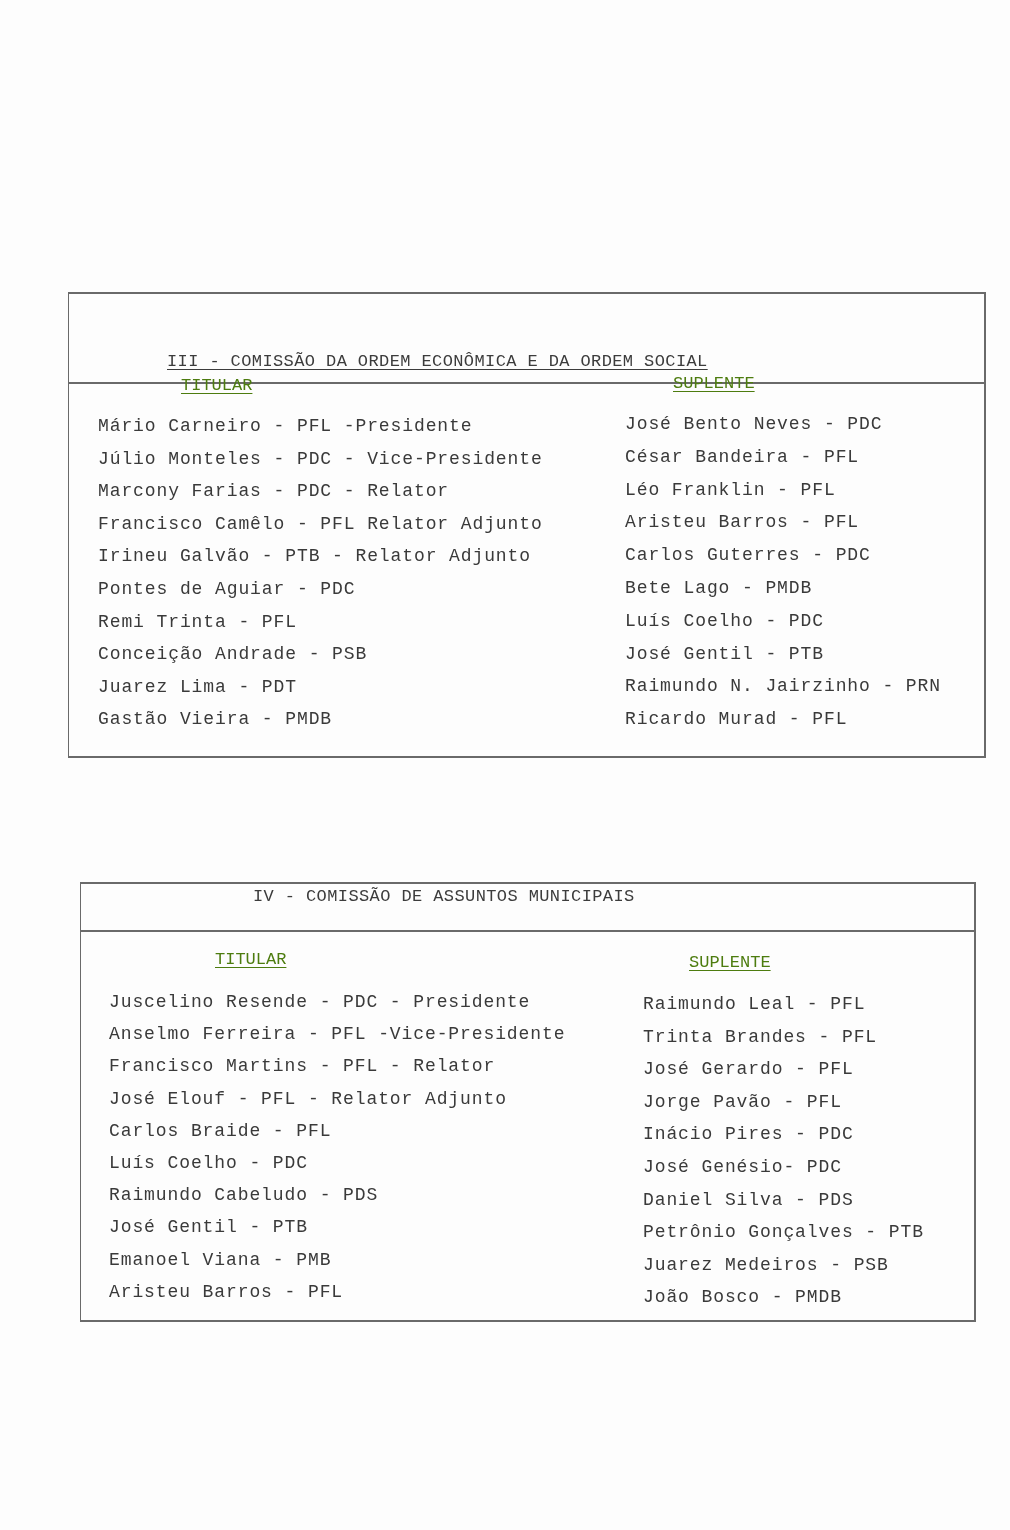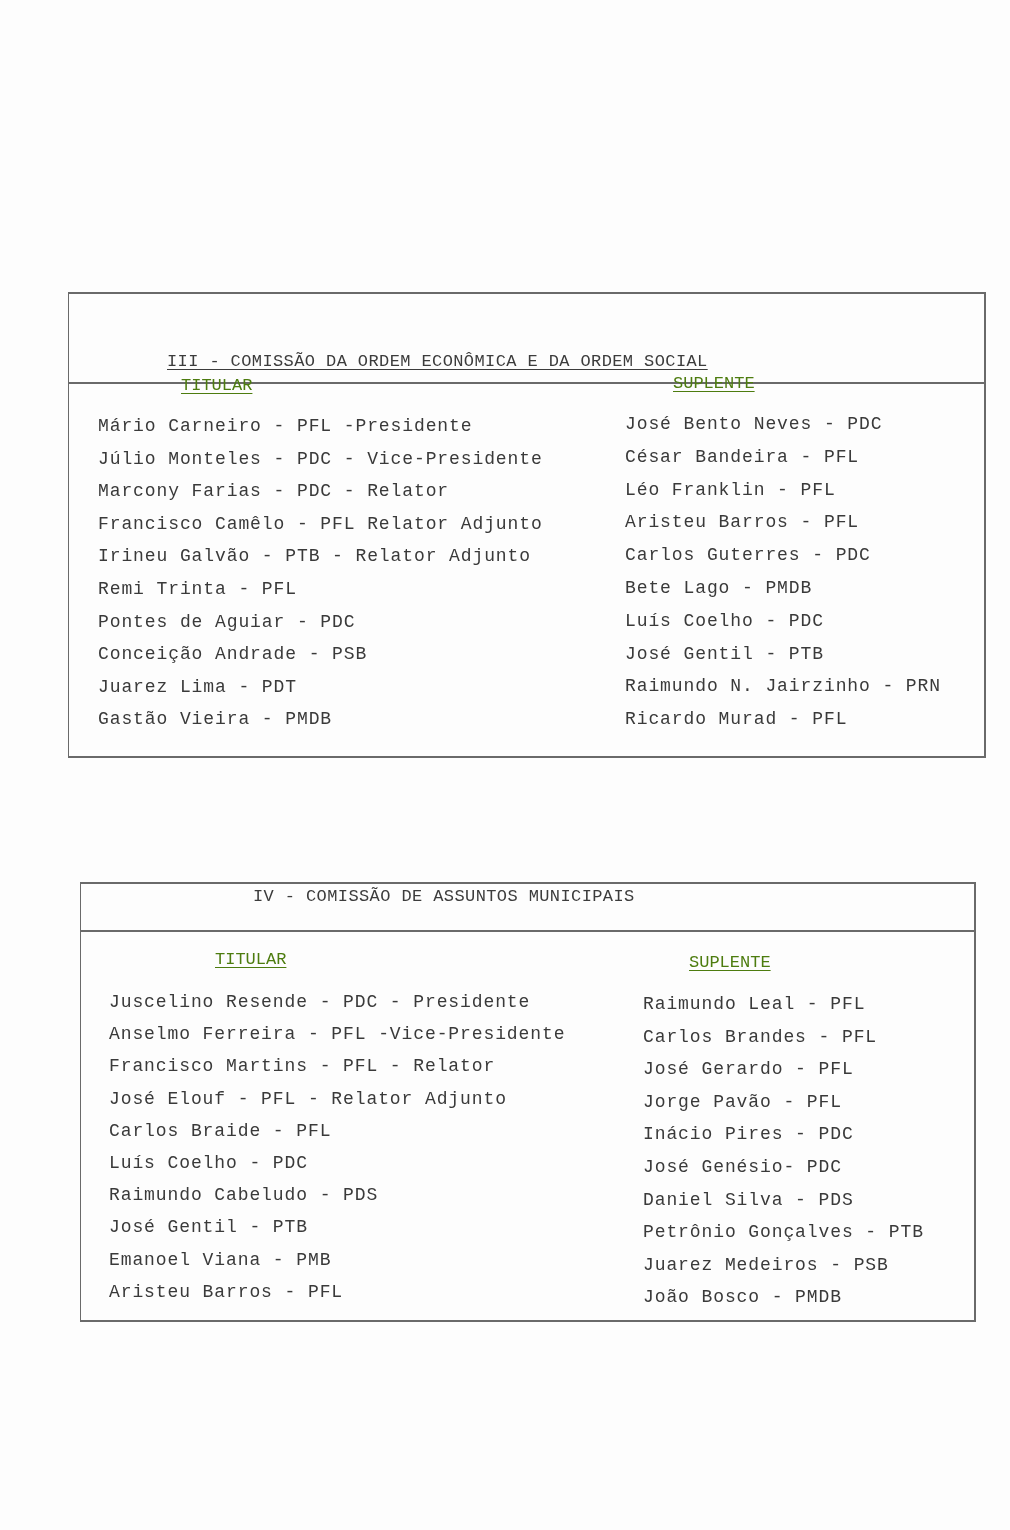--- a/index.html
+++ b/index.html
@@ -36,22 +36,22 @@
   </div>
   <span class="col-head" style="left:112px; top:82px;">TITULAR</span>
   <span class="col-head" style="left:604px; top:80px;">SUPLENTE</span>
 
   <ul class="list" style="left:25px; top:112px; line-height:32.6px;">
     <li>Mário Carneiro - PFL -Presidente</li>
     <li>Júlio Monteles - PDC - Vice-Presidente</li>
     <li>Marcony Farias - PDC - Relator</li>
     <li>Francisco Camêlo - PFL Relator Adjunto</li>
     <li>Irineu Galvão - PTB - Relator Adjunto</li>
+    <li>Pontes de Aguiar - PDC</li>
     <li>Remi Trinta - PFL</li>
-    <li>Pontes de Aguiar - PDC</li>
     <li>Conceição Andrade - PSB</li>
     <li>Juarez Lima - PDT</li>
     <li>Gastão Vieira - PMDB</li>
   </ul>
   <ul class="list" style="left:552px; top:110px; line-height:32.8px;">
     <li>José Bento Neves - PDC</li>
     <li>César Bandeira - PFL</li>
     <li>Léo Franklin - PFL</li>
     <li>Aristeu Barros - PFL</li>
     <li>Carlos Guterres - PDC</li>
@@ -77,21 +77,21 @@
     <li>José Elouf - PFL - Relator Adjunto</li>
     <li>Carlos Braide - PFL</li>
     <li>Luís Coelho - PDC</li>
     <li>Raimundo Cabeludo - PDS</li>
     <li>José Gentil - PTB</li>
     <li>Emanoel Viana - PMB</li>
     <li>Aristeu Barros - PFL</li>
   </ul>
   <ul class="list" style="left:558px; top:100px; line-height:32.6px;">
     <li>Raimundo Leal - PFL</li>
-    <li>Carlos Brandes - PFL</li>
+    <li>Trinta Brandes - PFL</li>
     <li>José Gerardo - PFL</li>
     <li>Jorge Pavão - PFL</li>
     <li>Inácio Pires - PDC</li>
     <li>José Genésio- PDC</li>
     <li>Daniel Silva - PDS</li>
     <li>Petrônio Gonçalves - PTB</li>
     <li>Juarez Medeiros - PSB</li>
     <li>João Bosco - PMDB</li>
   </ul>
 </div>

